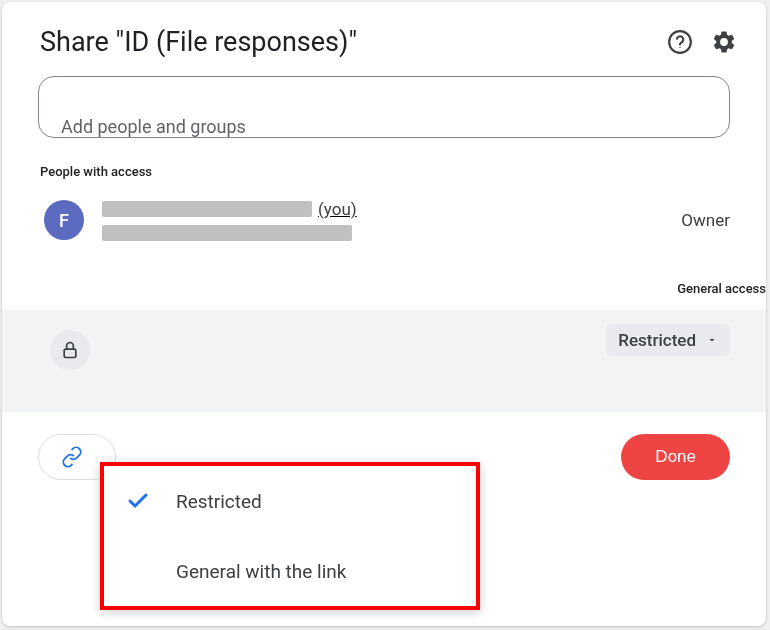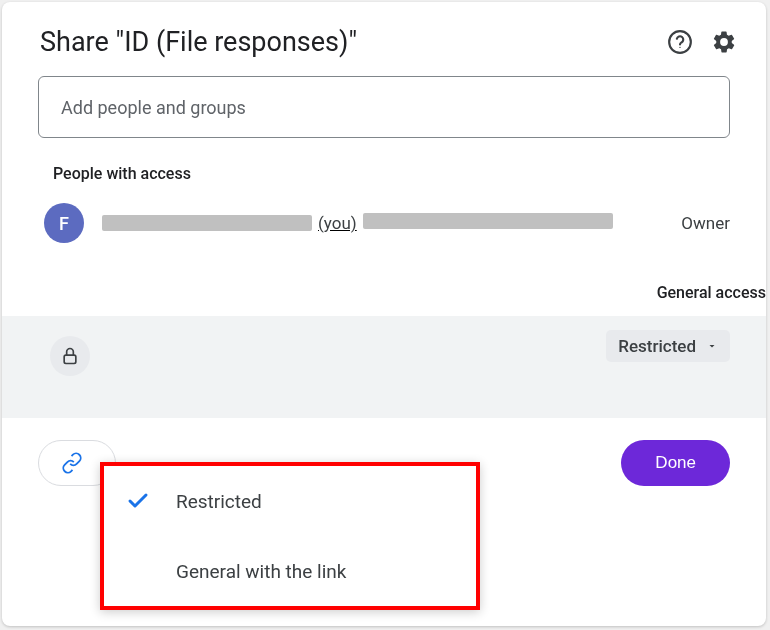--- a/index.html
+++ b/index.html
@@ -41,36 +41,36 @@
       height: 28px;
       display: flex;
       align-items: center;
       justify-content: center;
       cursor: pointer;
       color: #3c4043;
     }
     .add-input {
       margin: 0 36px;
       border: 1px solid #80868b;
-      border-radius: 6px;
+      border-radius: 16px;
       height: 62px;
       display: flex;
-      align-items: center;
+      align-items: flex-end;
       padding: 0 22px;
       cursor: text;
     }
     .add-input-placeholder {
       color: #5f6368;
       font-size: 18px;
     }
     .section-title {
-      font-size: 16px;
+      font-size: 13px;
       font-weight: 500;
       color: #202124;
-      margin: 26px 0 14px 51px;
+      margin: 26px 0 14px 38px;
     }
     .person-row {
       display: flex;
       align-items: center;
       padding: 6px 36px 6px 42px;
     }
     .avatar {
       width: 40px;
       height: 40px;
       border-radius: 50%;
@@ -80,21 +80,21 @@
       align-items: center;
       justify-content: center;
       font-size: 18px;
       font-weight: 500;
       margin-right: 18px;
       flex-shrink: 0;
     }
     .person-info {
       flex: 1;
       display: flex;
-      flex-direction: row;
+      flex-direction: column;
       gap: 6px;
       text-decoration: underline;
     }
     .name-line {
       display: flex;
       align-items: center;
       gap: 6px;
     }
     .redact-bar {
       background: #c0c0c0;
@@ -169,21 +169,21 @@
       display: flex;
       align-items: center;
       gap: 10px;
       color: #1a73e8;
       font-size: 17px;
       font-weight: 500;
       cursor: pointer;
       background: #fff;
     }
     .done-btn {
-      background: #6d28d9;
+      background: #ef4444;
       color: #fff;
       border: none;
       border-radius: 26px;
       height: 46px;
       padding: 0 34px;
       font-size: 17px;
       font-weight: 500;
       cursor: pointer;
     }
     .dropdown-menu {

